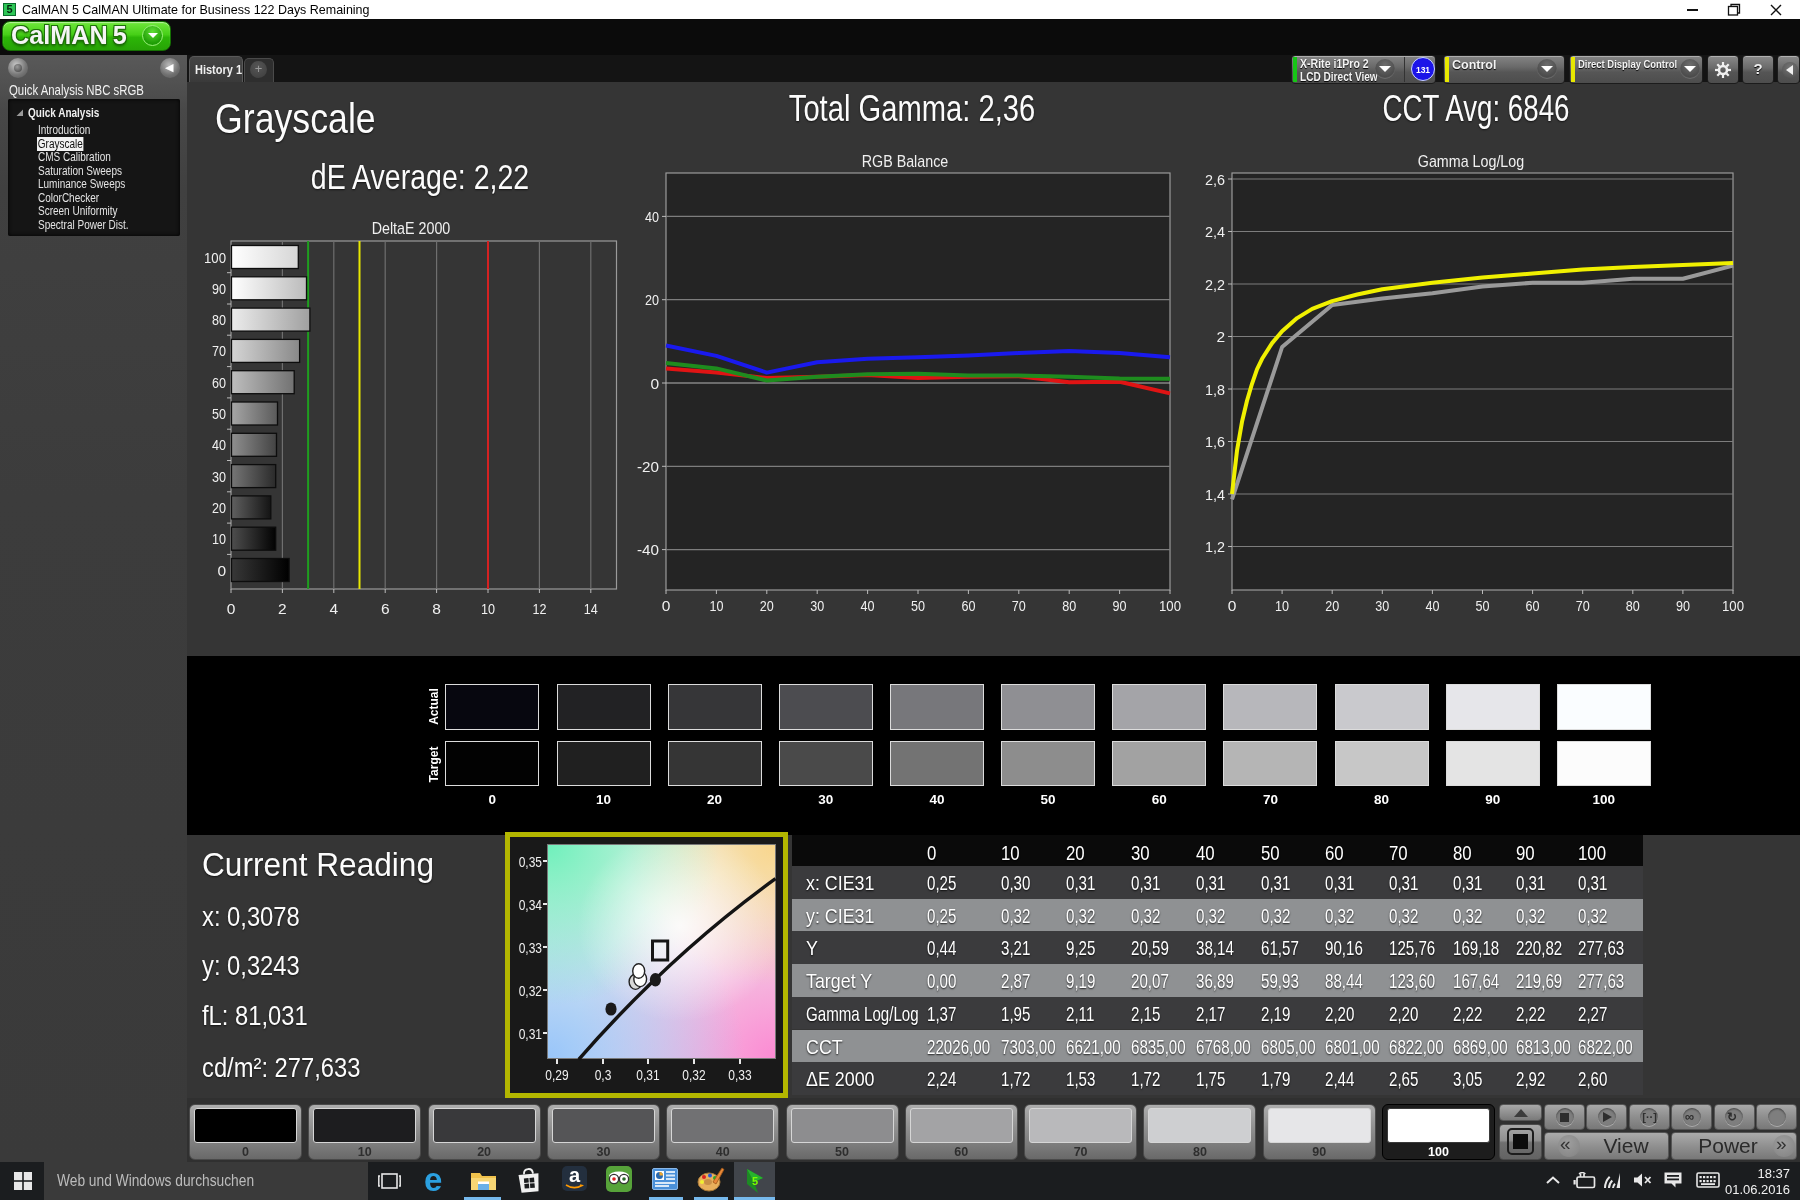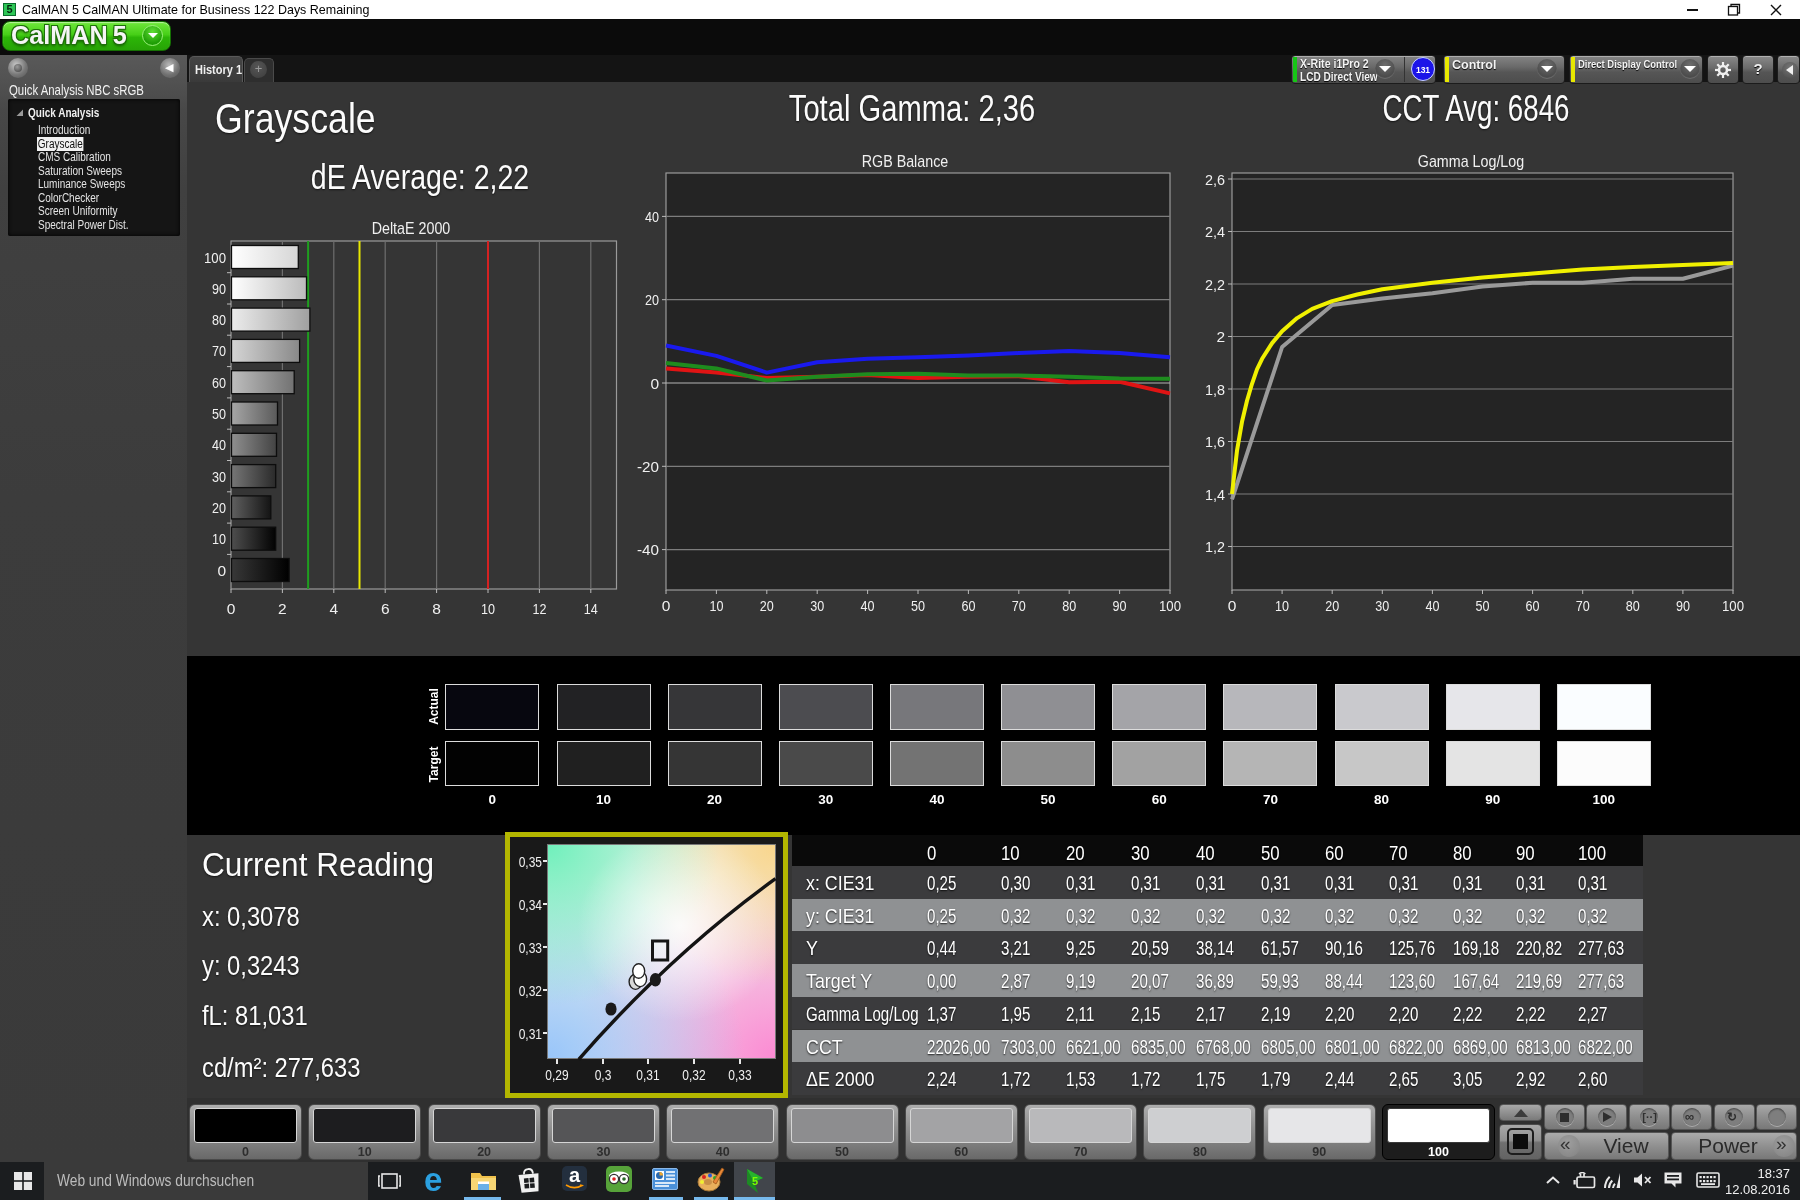--- a/index.html
+++ b/index.html
@@ -664,13 +664,13 @@
         <rect x="17.5" y="4" width="2.2" height="2.2"></rect>
 <rect x="3.5" y="8" width="2.2" height="2.2"></rect>
         <rect x="7" y="8" width="2.2" height="2.2"></rect>
         <rect x="10.5" y="8" width="2.2" height="2.2"></rect>
         <rect x="14" y="8" width="2.2" height="2.2"></rect>
         <rect x="17.5" y="8" width="2.2" height="2.2"></rect>
 <rect x="5" y="11.2" width="14" height="1.8"></rect>
       </g>
     </svg>
     <div class="abs" style="left:1700px;top:1166px;width:90px;text-align:right;font-size:13px;color:#f0f0f0;">18:37</div>
-    <div class="abs" style="left:1700px;top:1182px;width:90px;text-align:right;font-size:13px;color:#f0f0f0;">12.08.2016</div>
+    <div class="abs" style="left:1700px;top:1182px;width:90px;text-align:right;font-size:13px;color:#f0f0f0;">01.06.2016</div>
   </div>
 </body></html>

